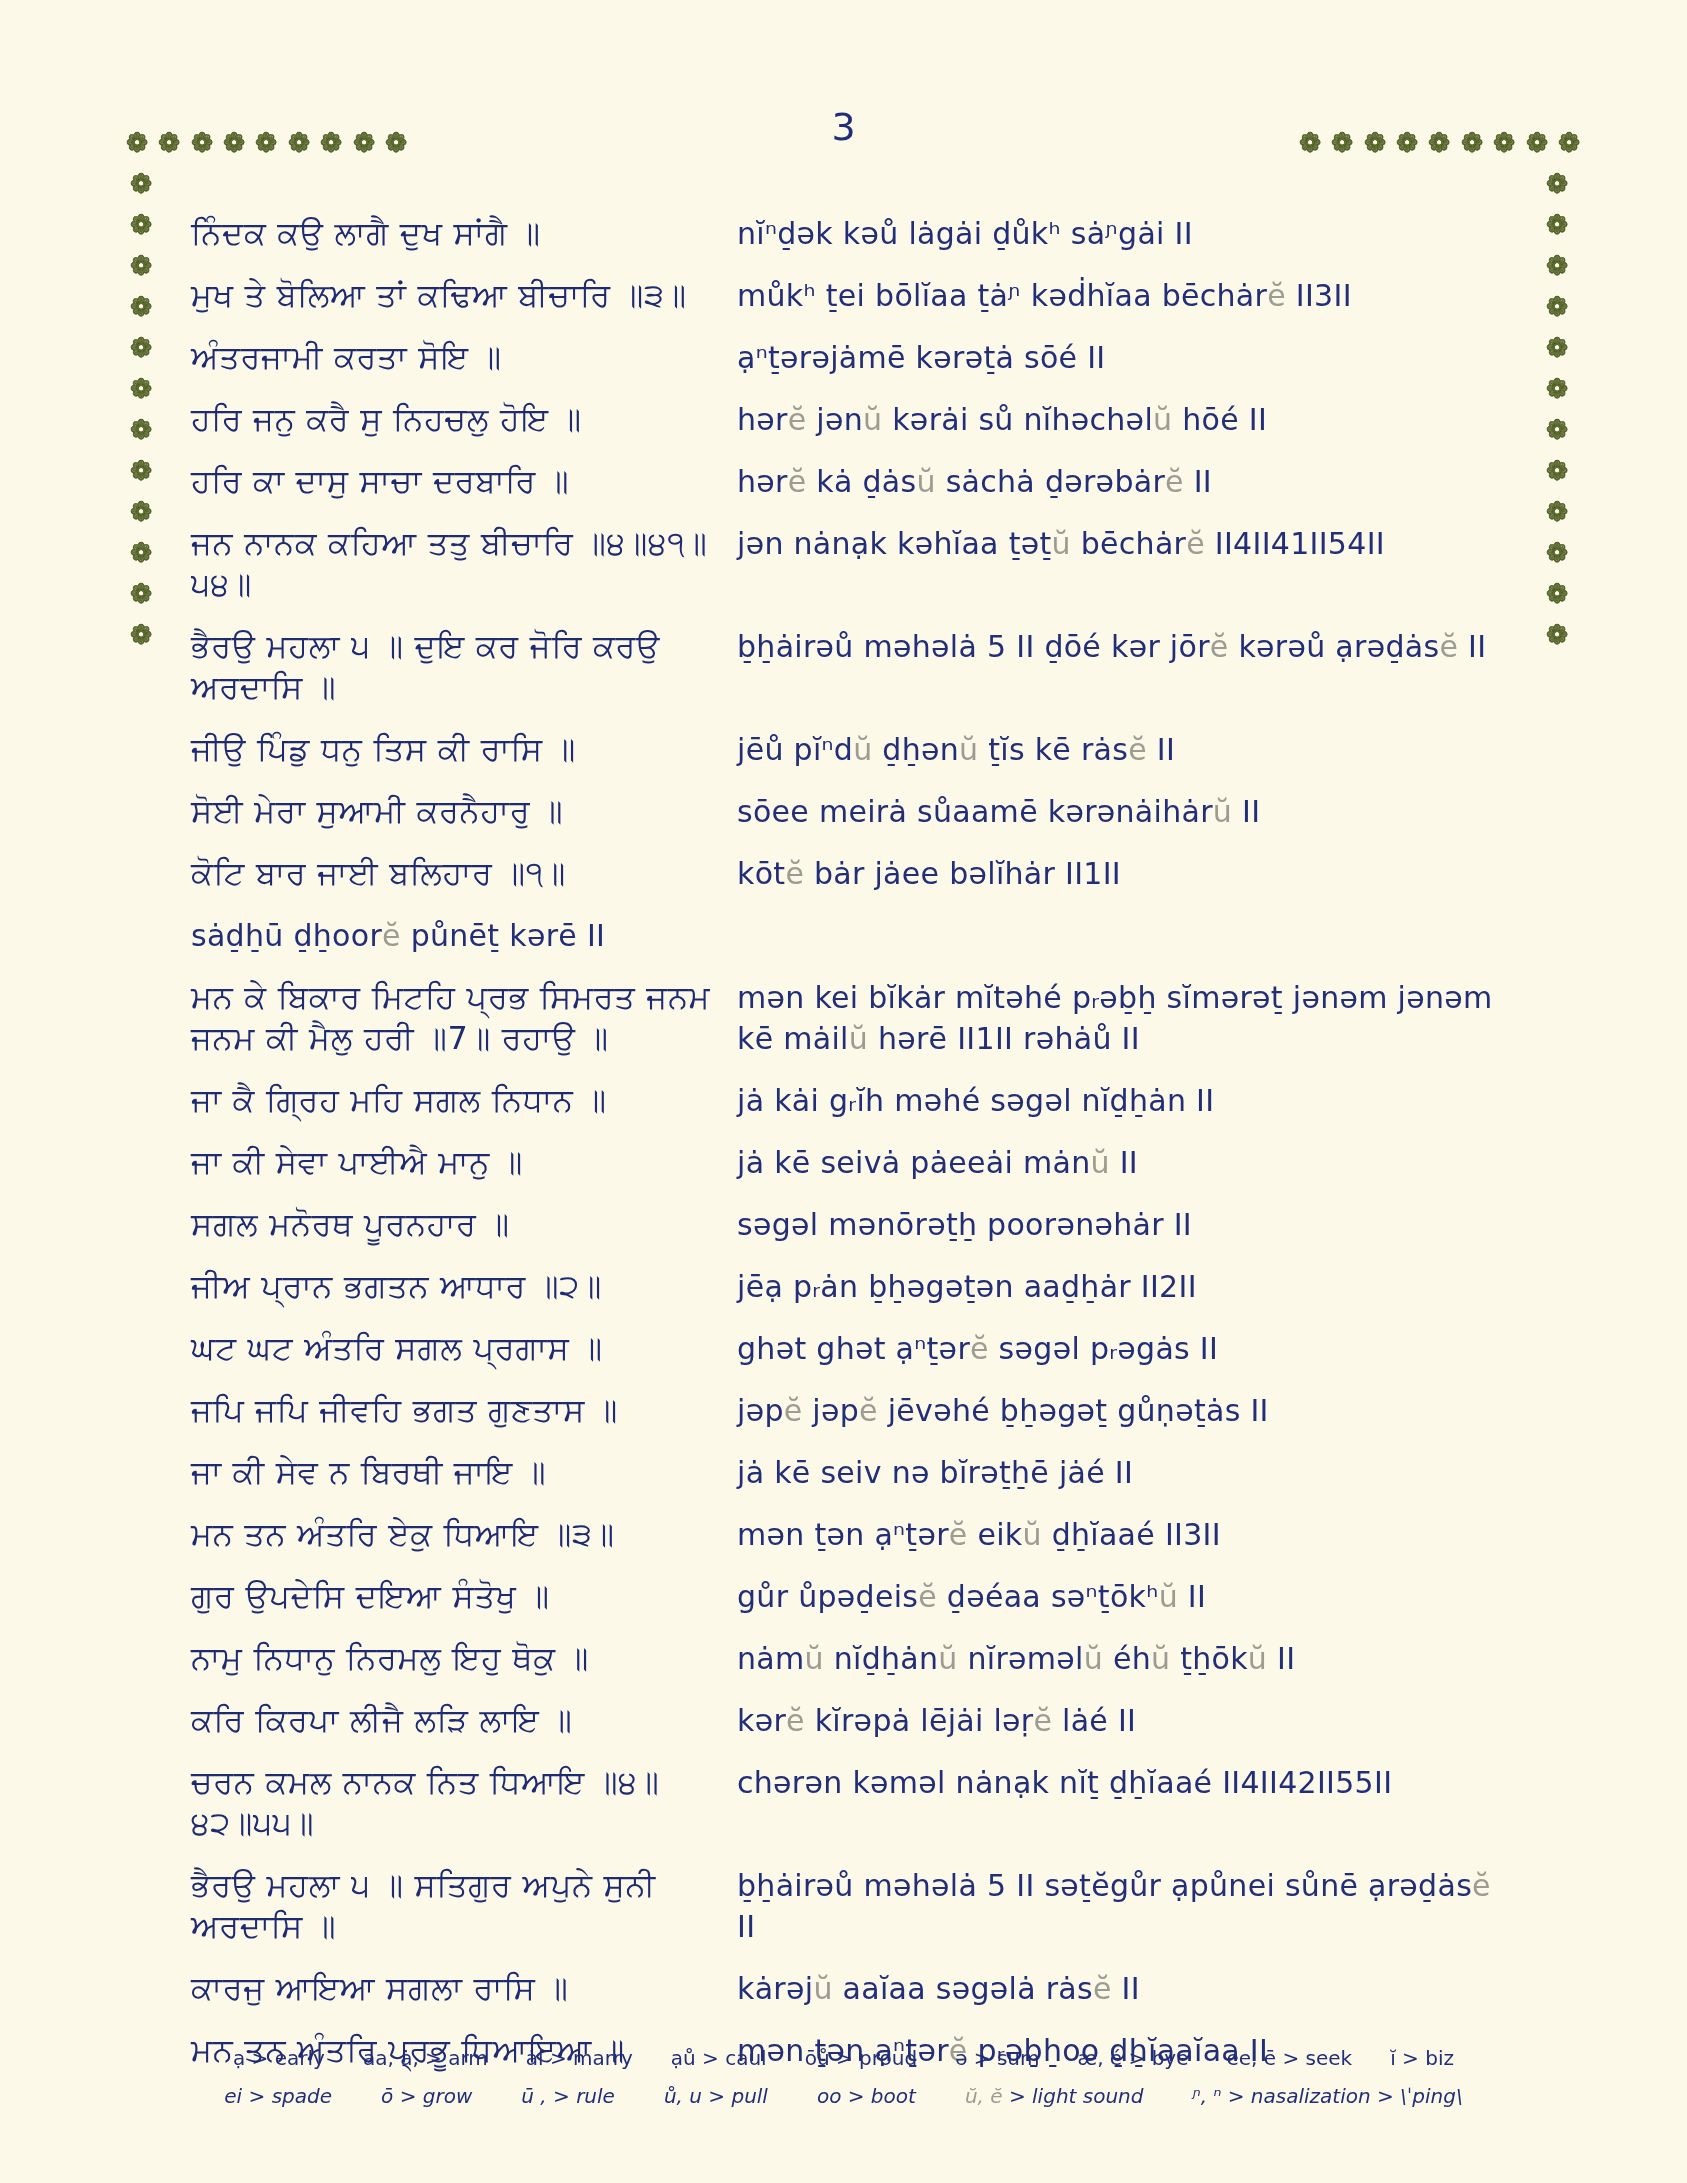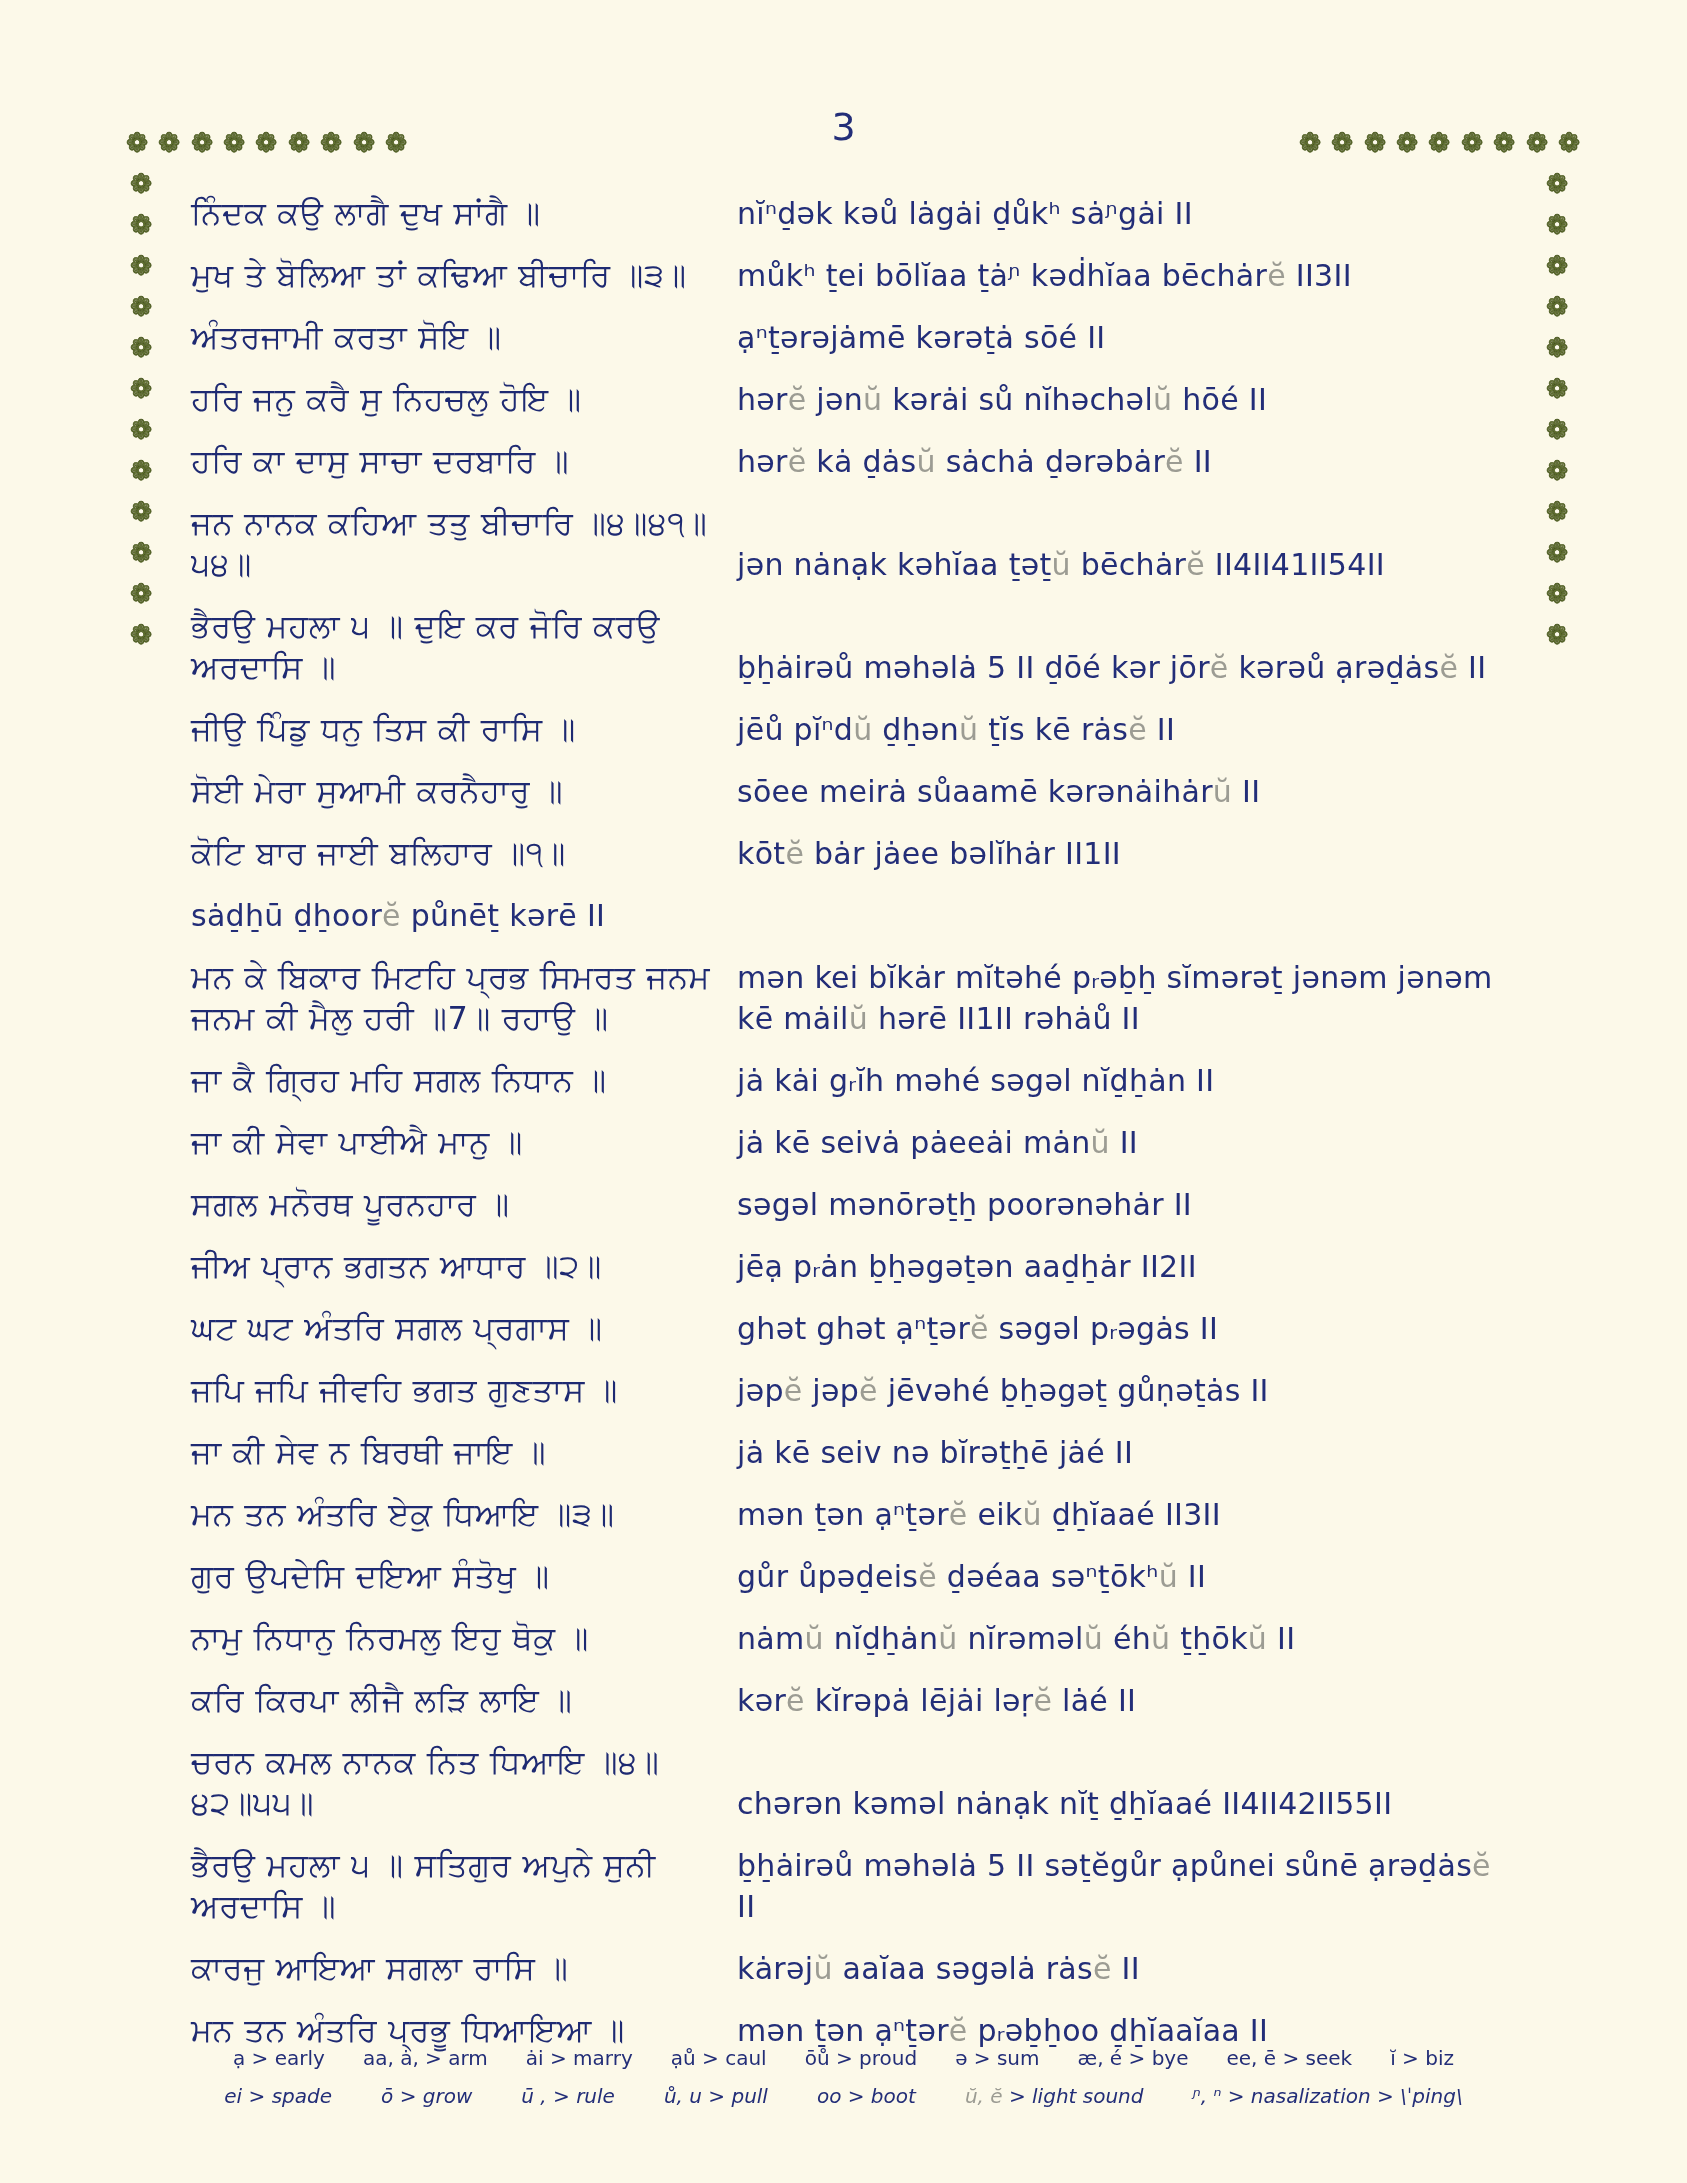--- a/index.html
+++ b/index.html
@@ -19,21 +19,21 @@
     position:absolute;left:0;right:0;top:105px;text-align:center;
     font-size:38px;color:var(--ink);font-weight:400;
   }
   .flower{
     position:absolute;font-size:26.5px;line-height:26.5px;color:var(--flower);
     -webkit-text-stroke:0.7px #47541f;
   }
   .content{
     position:absolute;left:191px;top:193px;width:1307px;
   }
-  .row{display:flex;align-items:flex-end;margin-bottom:21px;}
+  .row{display:flex;align-items:flex-start;margin-bottom:21px;margin-top:20px;}
   .gur{
     width:546px;flex:0 0 546px;padding-right:20px;box-sizing:border-box;
     font-size:32px;line-height:41px;color:var(--ink-gur);
     letter-spacing:0.7px;
   }
   .tr{
     flex:1;min-width:0;
     font-size:30px;line-height:41px;color:var(--ink);
     letter-spacing:0.3px;
   }

